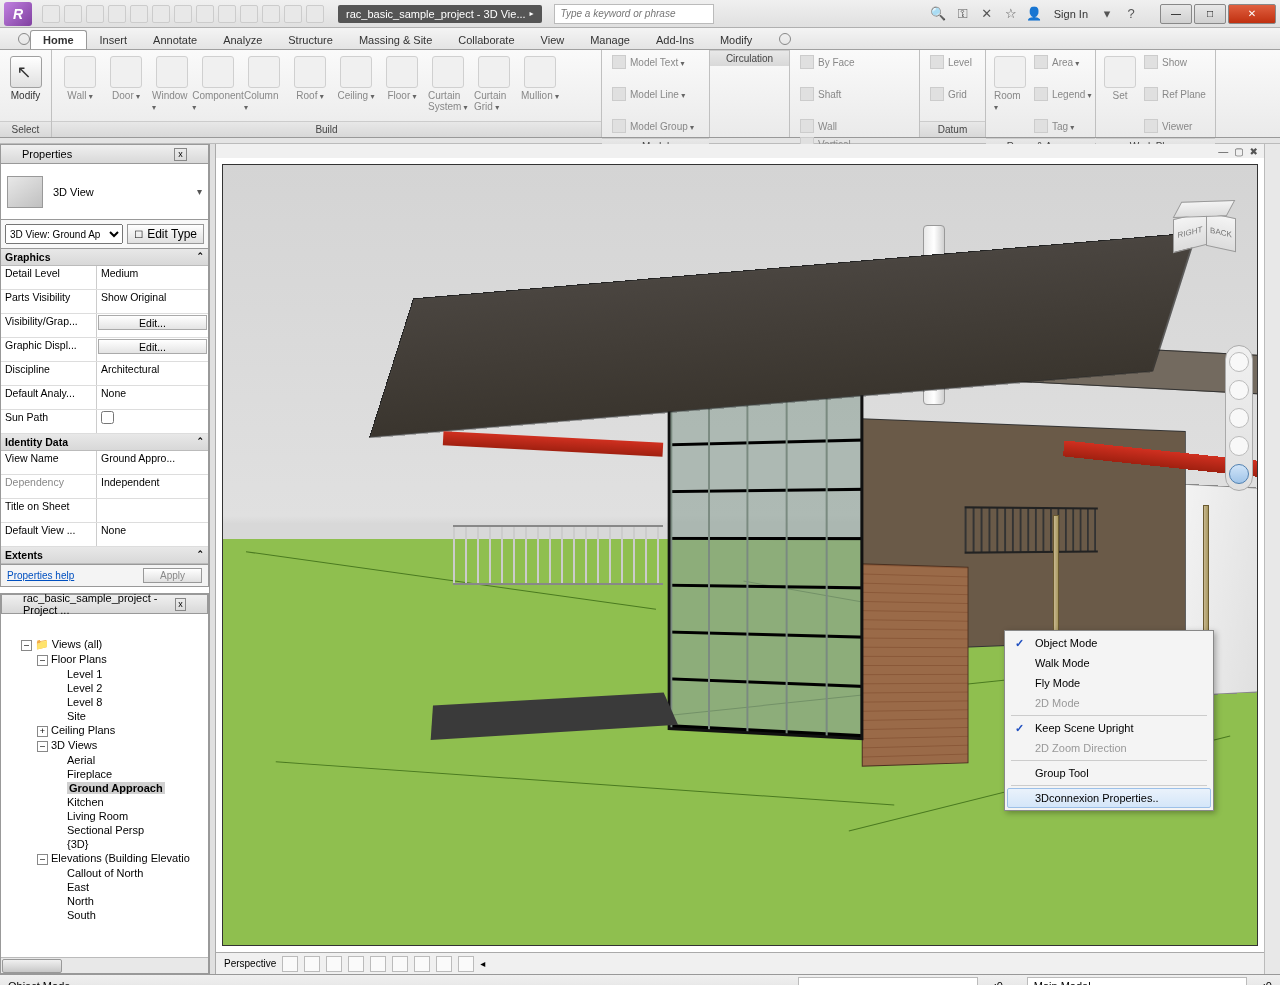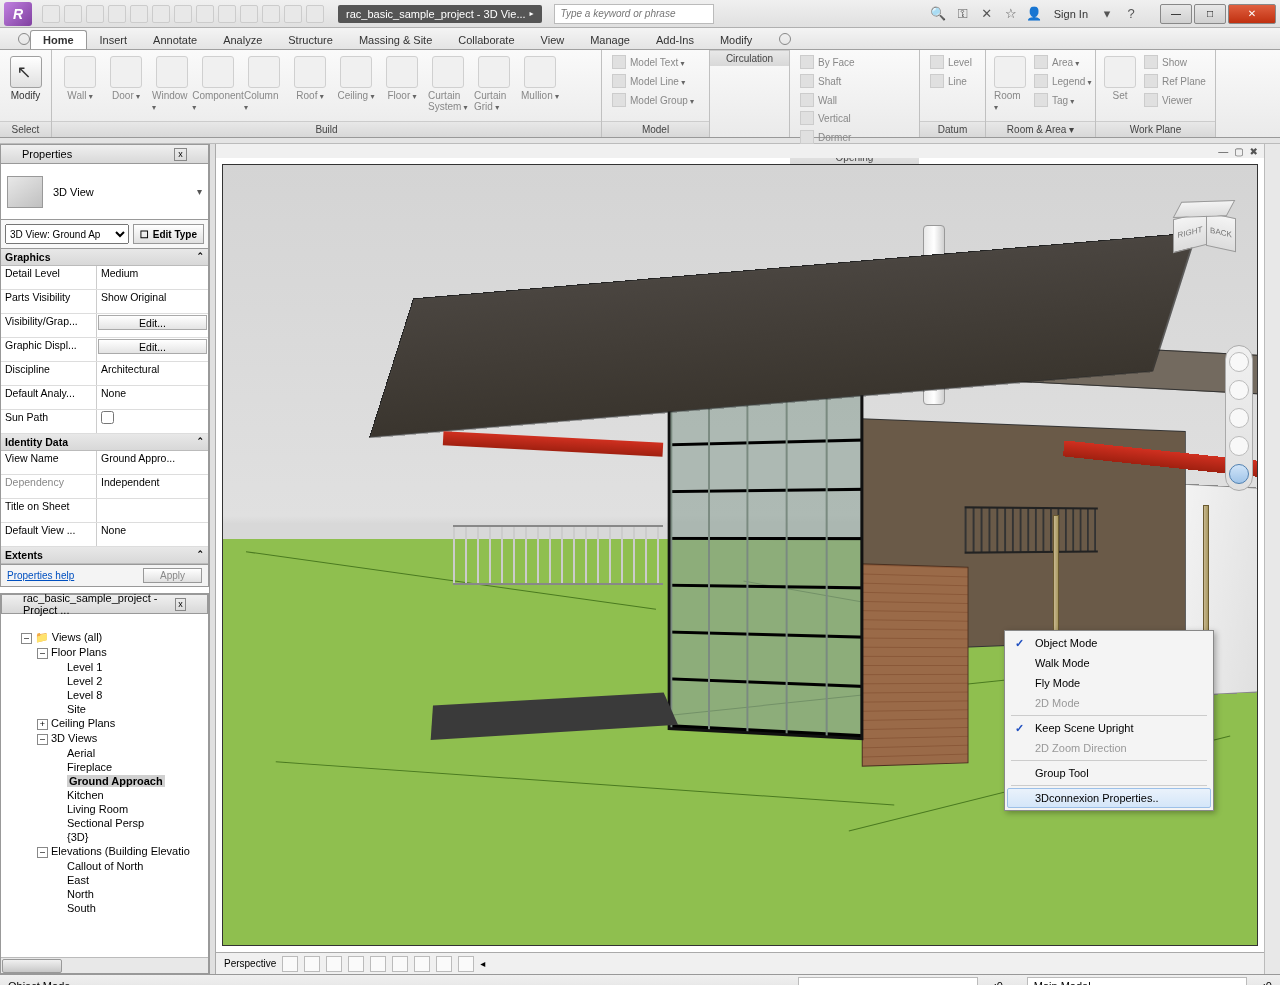--- a/index.html
+++ b/index.html
@@ -28,21 +28,21 @@
 
 
 .ribbon { height:88px; background:linear-gradient(#fafafa,#eaeaea); border-bottom:1px solid #999; display:flex; }
 .panel { border-right:1px solid #c0c0c0; display:flex; flex-direction:column; }
 .panel-body { flex:1; display:flex; align-items:flex-start; padding:4px 6px; gap:2px; }
 .panel-title { height:16px; font-size:10px; text-align:center; color:#444; background:linear-gradient(#e8e8e8,#d8d8d8); border-top:1px solid #ccc; line-height:16px; }
 .bigbtn { width:44px; display:flex; flex-direction:column; align-items:center; gap:2px; padding:2px; font-size:10px; color:#888; }
 .bigbtn .ico { width:32px; height:32px; border:1px solid #d0d0d0; border-radius:3px; background:#f0f0f0; }
 .bigbtn.enabled { color:#333; }
 .bigbtn.enabled .ico { border-color:#a0a0a0; background:linear-gradient(#fff,#e0e0e0); }
-.smallstack { display:flex; flex-direction:column; gap:3px; font-size:10px; }
+.smallstack { display:flex; flex-direction:column; gap:16px; font-size:10px; }
 .smallbtn { display:flex; align-items:center; gap:4px; padding:1px 4px; color:#888; white-space:nowrap; }
 .smallbtn .si { width:14px; height:14px; background:#e0e0e0; border:1px solid #ccc; }
 .modify-panel .bigbtn { color:#333; }
 .modify-panel .ico { background:#fff; border-color:#888; position:relative; }
 .modify-panel .ico::after { content:"↖"; position:absolute; top:4px; left:6px; font-size:18px; color:#333; }
 .dd::after { content:" ▾"; font-size:8px; color:#666; }
 
 
 .main { display:flex; height:830px; }
 .left-col { width:210px; display:flex; flex-direction:column; border-right:1px solid #999; }
@@ -50,37 +50,37 @@
 
 
 .palette-hdr { height:20px; background:linear-gradient(#f0f0f0,#d8d8d8); border:1px solid #999; font-size:11px; padding:2px 21px; display:flex; align-items:center; justify-content:space-between; }
 .palette-hdr .x { width:13px; height:13px; border:1px solid #888; font-size:9px; text-align:center; line-height:11px; }
 .type-sel { height:56px; border:1px solid #999; border-top:none; display:flex; align-items:center; padding:6px; gap:10px; background:#fff; }
 .type-sel .cube { width:36px; height:32px; background:linear-gradient(145deg,#e8e8e8,#c0c0c0); border:1px solid #999; }
 .type-sel .lbl { font-size:11px; flex:1; }
 .type-sel .dd2 { font-size:10px; color:#555; }
 .instance-row { display:flex; gap:4px; padding:4px; border:1px solid #999; border-top:none; background:#f8f8f8; }
 .instance-row select { font-size:10px; flex:1; height:20px; }
-.edittype { font-size:10px; padding:2px 6px; border:1px solid #999; background:linear-gradient(#fff,#e0e0e0); display:flex; align-items:center; gap:4px;font-weight:bold; }
+.edittype { font-size:12px; padding:2px 6px; border:1px solid #999; background:linear-gradient(#fff,#e0e0e0); display:flex; align-items:center; gap:4px; }
 .edittype::before { content:"☐"; font-size:10px; }
 .propgrid { border:1px solid #999; border-top:none; background:#fff; font-size:10.5px; flex:0 0 auto; overflow:hidden; }
 .pg-section { background:linear-gradient(#e8e8e8,#d8d8d8); padding:2px 4px; font-weight:bold; display:flex; justify-content:space-between; border-bottom:1px solid #bbb; }
 .pg-section::after { content:"⌃"; font-size:9px; }
 .pg-row { display:flex; border-bottom:1px solid #ddd; height:24px; }
 .pg-row .k { width:96px; padding:1px 4px; border-right:1px solid #ccc; overflow:hidden; white-space:nowrap; text-overflow:ellipsis; }
 .pg-row .v { flex:1; padding:1px 4px; overflow:hidden; white-space:nowrap; text-overflow:ellipsis; }
 .pg-row .v.btn { text-align:center; background:linear-gradient(#fff,#e4e4e4); border:1px solid #aaa; margin:1px; height:15px; line-height:13px; }
 .pg-row.dis .k { color:#888; }
 .prop-foot { display:flex; justify-content:space-between; align-items:center; padding:3px 6px; border:1px solid #999; border-top:none; background:#f4f4f4; }
 .prop-foot a { font-size:10px; color:#0050c0; text-decoration:underline; }
 .prop-foot button { font-size:10px; padding:1px 16px; border:1px solid #999; background:linear-gradient(#fff,#e0e0e0); color:#888; }
 
 
 .browser { flex:1; border:1px solid #999; margin-top:6px; background:#fff; font-size:11px; overflow:hidden; display:flex; flex-direction:column; }
-.tree { flex:1; overflow:auto; padding:16px; }
+.tree { flex:1; overflow:auto; padding:16px;margin-top:7px; }
 .tree-item { white-space:nowrap; padding:1px 0; }
 .tree-item .tw { display:inline-block; width:11px; height:11px; border:1px solid #888; text-align:center; line-height:9px; font-size:9px; margin-right:3px; background:#fff; }
 .tree-item.sel span.txt { background:#d0d0d0; font-weight:bold; padding:0 2px; }
 .scrollbar-h { height:16px; background:#e8e8e8; border-top:1px solid #bbb; display:flex; }
 .scrollbar-h .thumb { width:60px; height:14px; background:linear-gradient(#f0f0f0,#c8c8c8); border:1px solid #999; margin:1px; border-radius:2px; }
 
 
 .canvas-wrap { flex:1; display:flex; flex-direction:column; position:relative; }
 .canvas-hdr { height:14px; display:flex; justify-content:flex-end; gap:6px; padding:0 6px; align-items:center; background:#f0f0f0; }
 .canvas-hdr span { font-size:10px; color:#555; cursor:pointer; }
@@ -291,21 +291,21 @@
   </div>
   <div class="panel" style="width:66px">
     <div class="panel-body">
         <div class="smallstack" id="datum-stack">
           <div class="smallbtn">
             <div class="si"></div>
             <span>Level</span>
           </div>
           <div class="smallbtn">
             <div class="si"></div>
-            <span>Line</span>
+            <span>Grid</span>
           </div>
         </div>
       </div>
     <div class="panel-title">Datum</div>
   </div>
   <div class="panel" style="width:110px">
     <div class="panel-body">
       <div class="bigbtn">
           <div class="ico"></div>
           <span class="dd">Room</span>

